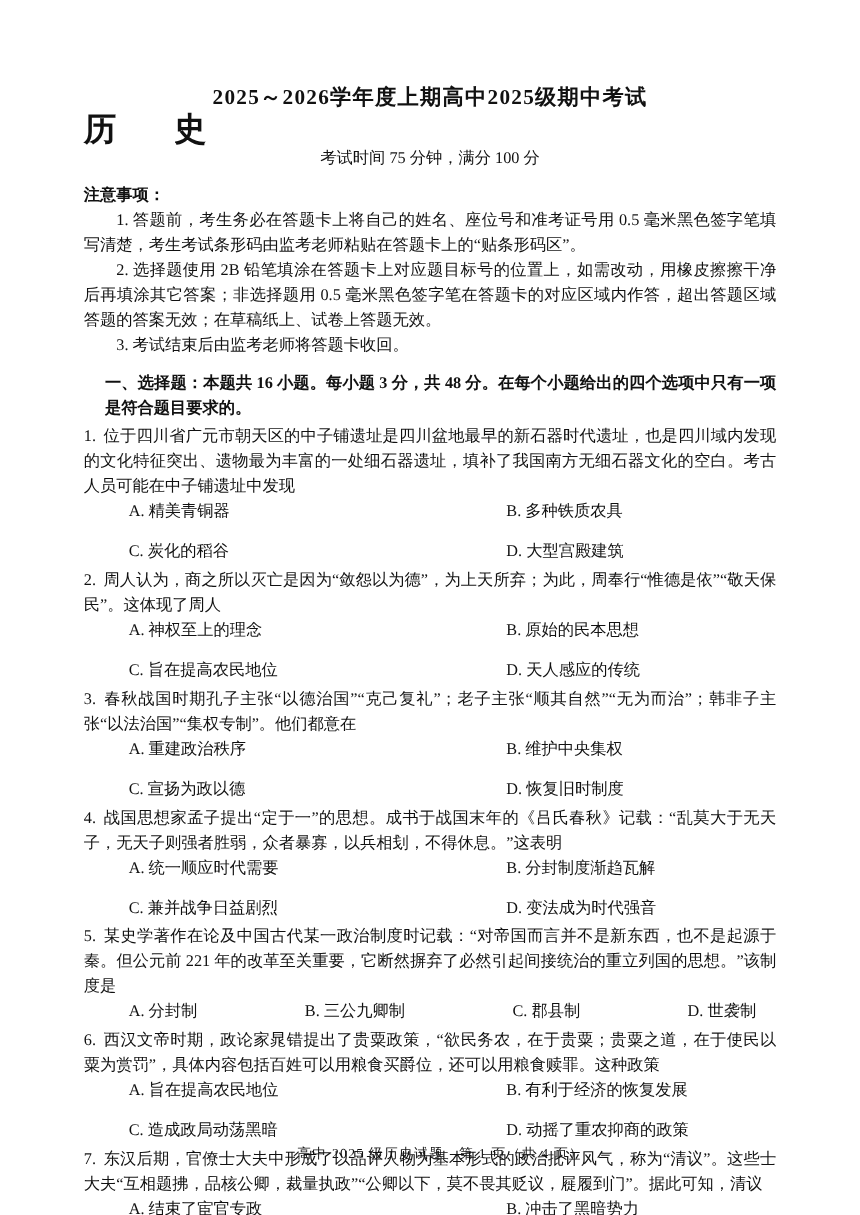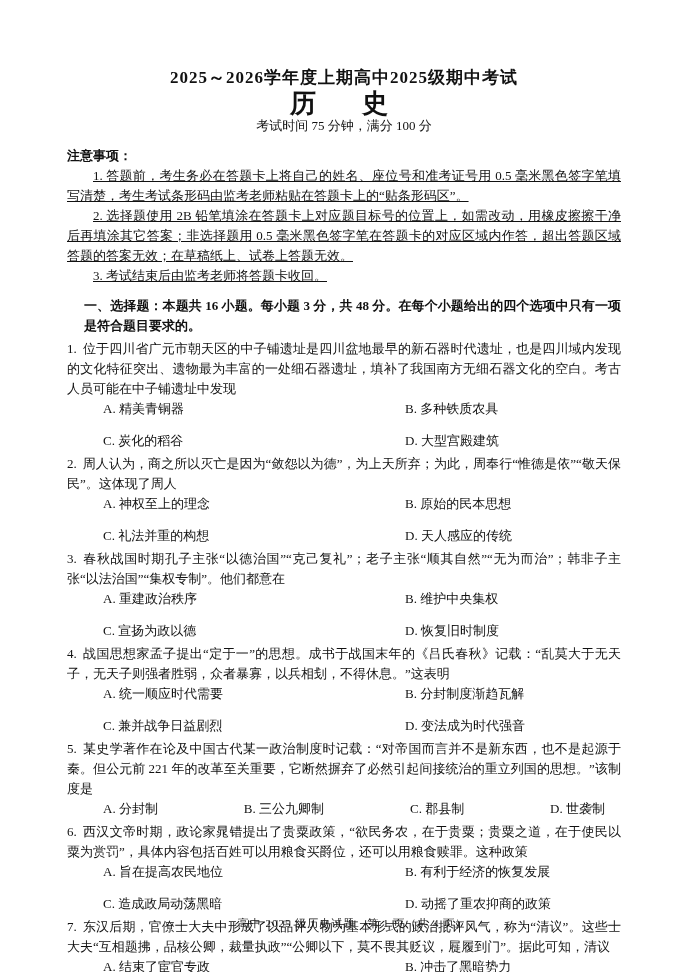--- a/index.html
+++ b/index.html
@@ -17,38 +17,37 @@
   }
   .title{
     margin:0;
     text-align:center;
     font-size:17px;
     font-weight:bold;
     letter-spacing:1px;
   }
   .subject{
     margin:6px 0 2px 0;
-    text-align:center;
+    text-align:left;
     font-size:26px;
     font-weight:bold;
     letter-spacing:10px;
   }
   .exam-info{
     margin:0 0 10px 0;
     text-align:center;
   }
   .notice-heading{
     margin:4px 0 0 0;
     font-weight:bold;
   }
   .notice-item{
     margin:0;
     text-indent:2em;
     text-align:justify;
-    text-decoration:underline;
   }
   .section-heading{
     margin:10px 0 2px 17px;
     font-weight:bold;
     text-align:justify;
   }
   .question{margin:3px 0 0 0;}
   .stem{margin:0;text-align:justify;}
   .qnum{margin-right:6px;}
   .options{
@@ -100,21 +99,21 @@
       <span class="opt">C. 炭化的稻谷</span>
       <span class="opt">D. 大型宫殿建筑</span>
     </div>
   </div>
 
   <div class="question">
     <p class="stem"><span class="qnum">2.</span><span>周人认为，商之所以灭亡是因为“敛怨以为德”，为上天所弃；为此，周奉行“惟德是依”“敬天保民”。这体现了周人</span></p>
     <div class="options cols2">
       <span class="opt">A. 神权至上的理念</span>
       <span class="opt">B. 原始的民本思想</span>
-      <span class="opt">C. 礼法并重的构想</span>
+      <span class="opt">C. 旨在提高农民地位</span>
       <span class="opt">D. 天人感应的传统</span>
     </div>
   </div>
 
   <div class="question">
     <p class="stem"><span class="qnum">3.</span><span>春秋战国时期孔子主张“以德治国”“克己复礼”；老子主张“顺其自然”“无为而治”；韩非子主张“以法治国”“集权专制”。他们都意在</span></p>
     <div class="options cols2">
       <span class="opt">A. 重建政治秩序</span>
       <span class="opt">B. 维护中央集权</span>
       <span class="opt">C. 宣扬为政以德</span>

